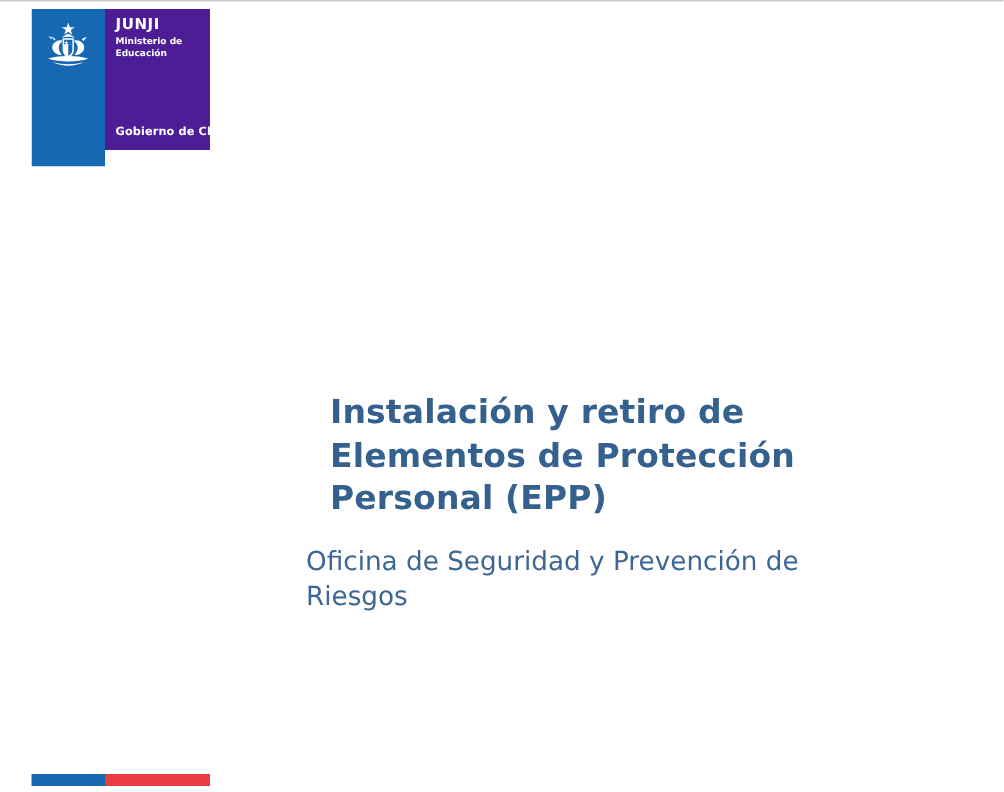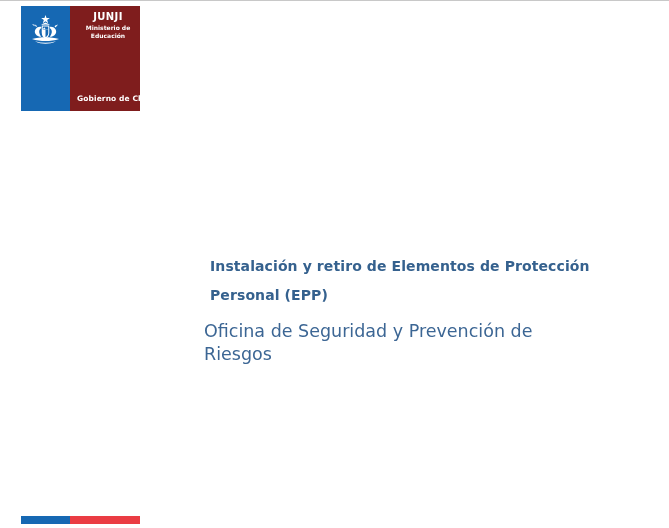--- a/index.html
+++ b/index.html
@@ -46,24 +46,23 @@
     overflow: hidden;
   }
   #logo-blue {
     width: 49px;
     height: 105px;
     background: #1668b3;
     position: relative;
   }
   #logo-red {
     width: 70px;
-    height: 105px;
-    background: #7f1d1d;
+    height: 94px;
+    background: #4c1d95;
     position: relative;
-    text-align: center;
   }
 
   
   #coat-of-arms {
     position: absolute;
     left: 7px;
     top: 8px;
     width: 35px;
     height: 32px;
   }
@@ -104,26 +103,26 @@
 
   
   #title-block {
     position: absolute;
     left: 204px;
     top: 246px;
     width: 400px;
   }
   #slide-title {
     color: #35618e;
-    font-size: 14px;
+    font-size: 22px;
     font-weight: bold;
     line-height: 28.5px;
     letter-spacing: 0.1px;
     font-family: "DejaVu Sans", sans-serif;
-    margin: 6px;
+    margin: 16px;
     white-space: pre-line;
   }
   #slide-subtitle {
     color: #3c6694;
     font-size: 17.5px;
     font-weight: normal;
     line-height: 23px;
     font-family: "DejaVu Sans", sans-serif;
     margin: 11px 0 0 0;
     white-space: pre-line;

